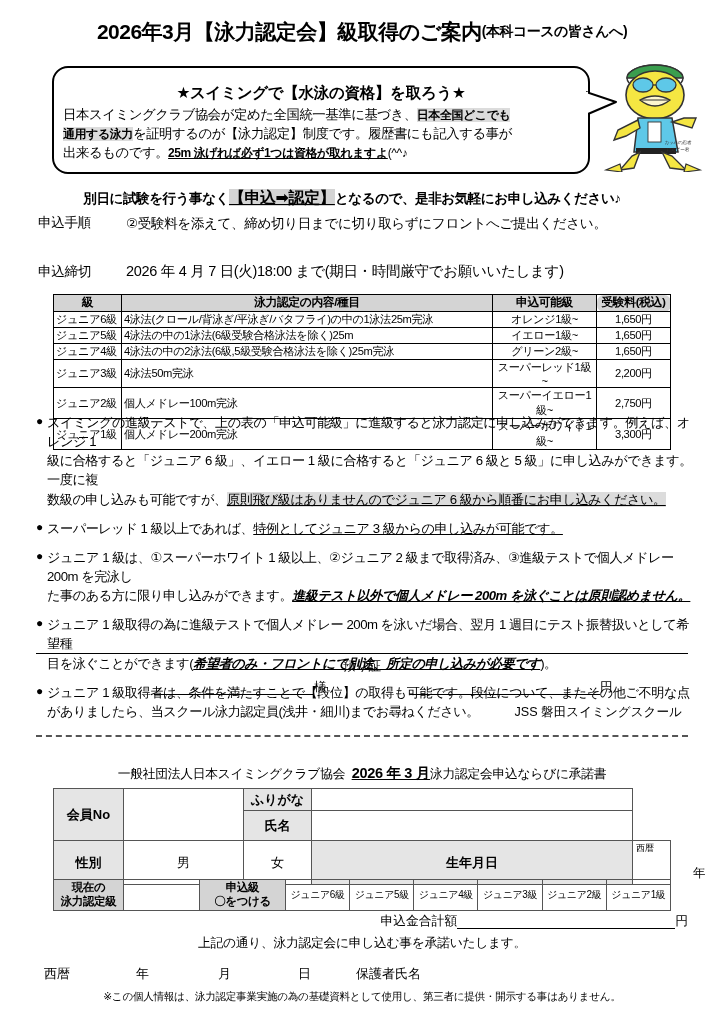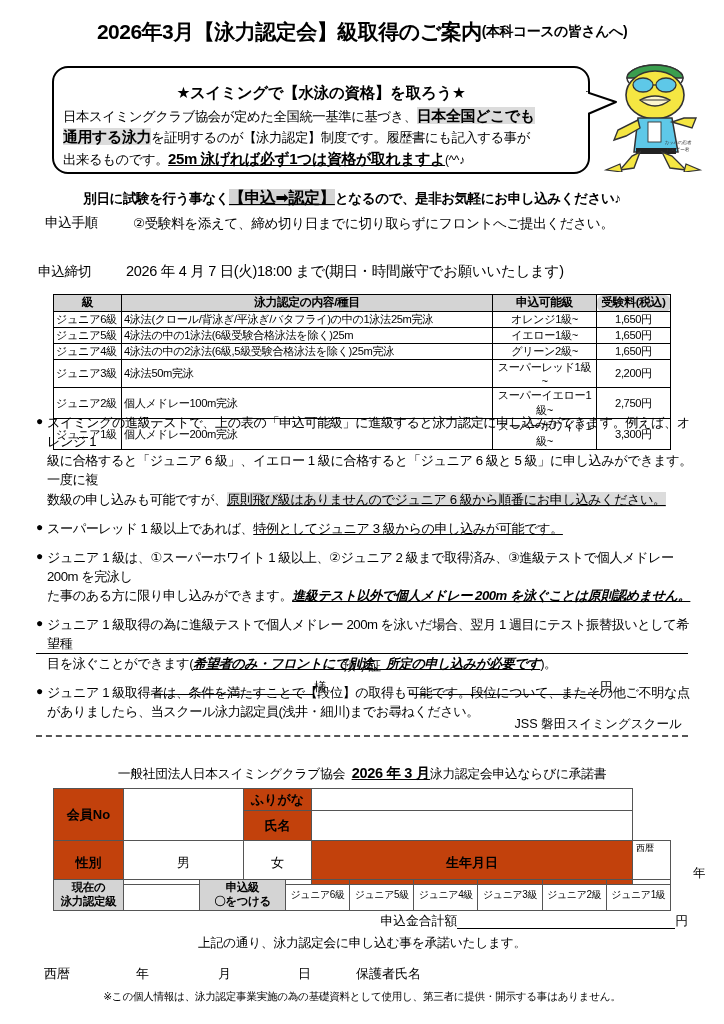--- a/index.html
+++ b/index.html
@@ -38,42 +38,42 @@
   }
   .bubble-head{
     text-align:center;font-size:15.5px;font-weight:bold;
     margin-top:15px;letter-spacing:-0.3px;
   }
   .bubble-body{
     font-size:13.4px;line-height:1.42;padding:1px 8px 0 9px;
     letter-spacing:-0.45px;
   }
   .hl{background:#dcdcdc;}
-  .bigger{font-size:15px;font-weight:bold;}
+  .bigger{font-size:12px;font-weight:bold;}
   .ul{text-decoration:underline;}
   .small-in{font-size:12px;}
 
   
   .mascot{position:absolute;left:600px;top:52px;width:120px;height:120px;}
   .mascot-cap{
     position:absolute;left:640px;top:140px;width:76px;
     font-size:4.6px;line-height:1.5;text-align:center;color:#333;
     letter-spacing:-0.2px;
   }
 
   
   .notice{
     position:absolute;left:0;top:188px;width:704px;text-align:center;
     font-size:13.6px;font-weight:bold;letter-spacing:-0.5px;
   }
   .notice .boxed{font-size:16px;background:#d4d4d4;text-decoration:underline;}
 
   
   .proc{position:absolute;left:38px;top:214px;width:660px;font-size:13.6px;}
-  .proc-row{display:flex;align-items:flex-start;margin-bottom:2px;letter-spacing:-0.4px;margin-left:7px;}
+  .proc-row{display:flex;align-items:flex-start;margin-bottom:2px;letter-spacing:-0.4px;}
   .proc-label{width:88px;flex:0 0 88px;}
   .proc-lines div{line-height:1.5;}
   .deadline{position:absolute;left:38px;top:262px;width:660px;font-size:14.5px;letter-spacing:-0.3px;display:flex;}
   .deadline .proc-label{width:88px;flex:0 0 88px;font-size:13.6px;padding-top:1px;}
 
   
   .fee-table{
     position:absolute;left:53px;top:294px;width:618px;
     border-collapse:collapse;
   }
@@ -98,42 +98,42 @@
   .bullet .btxt{font-size:13.2px;line-height:1.45;letter-spacing:-0.5px;}
   .bi{font-style:italic;font-weight:bold;}
 
   
   .rcpt{position:absolute;left:36px;top:653px;width:652px;}
   .rcpt-top-line{border-top:1px solid #000;width:652px;}
   .rcpt-title{text-align:center;font-size:12.6px;margin-top:4px;}
   .rcpt-fields{position:relative;height:22px;margin-top:4px;font-size:12.6px;}
   .sig-blank{display:inline-block;border-bottom:1px solid #000;}
   .rcpt-line2{text-align:center;font-size:12.6px;letter-spacing:-0.3px;}
-  .rcpt-line3{text-align:right;font-size:12.6px;padding-right:6px;margin-top:15px;}
+  .rcpt-line3{text-align:right;font-size:12.6px;padding-right:6px;margin-top:3px;}
   .dash{
     position:absolute;left:36px;top:735px;width:652px;
     border-top:2px dashed #555;
   }
 
   
   .form-head{
     position:absolute;left:0;top:764px;width:724px;text-align:center;
     font-size:12.8px;letter-spacing:-0.3px;
   }
   .form-head .em{font-size:14.5px;font-weight:bold;text-decoration:underline;}
 
   .form-table{
     position:absolute;left:53px;top:788px;width:618px;
     border-collapse:collapse;
   }
   .form-table td{
     border:1px solid #555;font-size:13px;box-sizing:border-box;
     padding:0 3px;
   }
-  .gray{background:#c2410c;font-weight:bold;text-align:center;}
+  .gray{background:#e5e5e5;font-weight:bold;text-align:center;}
   .ctr{text-align:center;}
   .h22{height:22px;}
   .h30{height:30px;}
   .tiny{font-size:9.5px;}
   .bd-cell{position:relative;height:44px;}
   .bd-cell .seireki{position:absolute;left:3px;top:1px;font-size:9px;}
   .bd-cell .units{position:absolute;left:0;top:24px;width:100%;font-size:12.5px;}
   .bd-cell .units span{position:absolute;}
 
   .grade-table{

